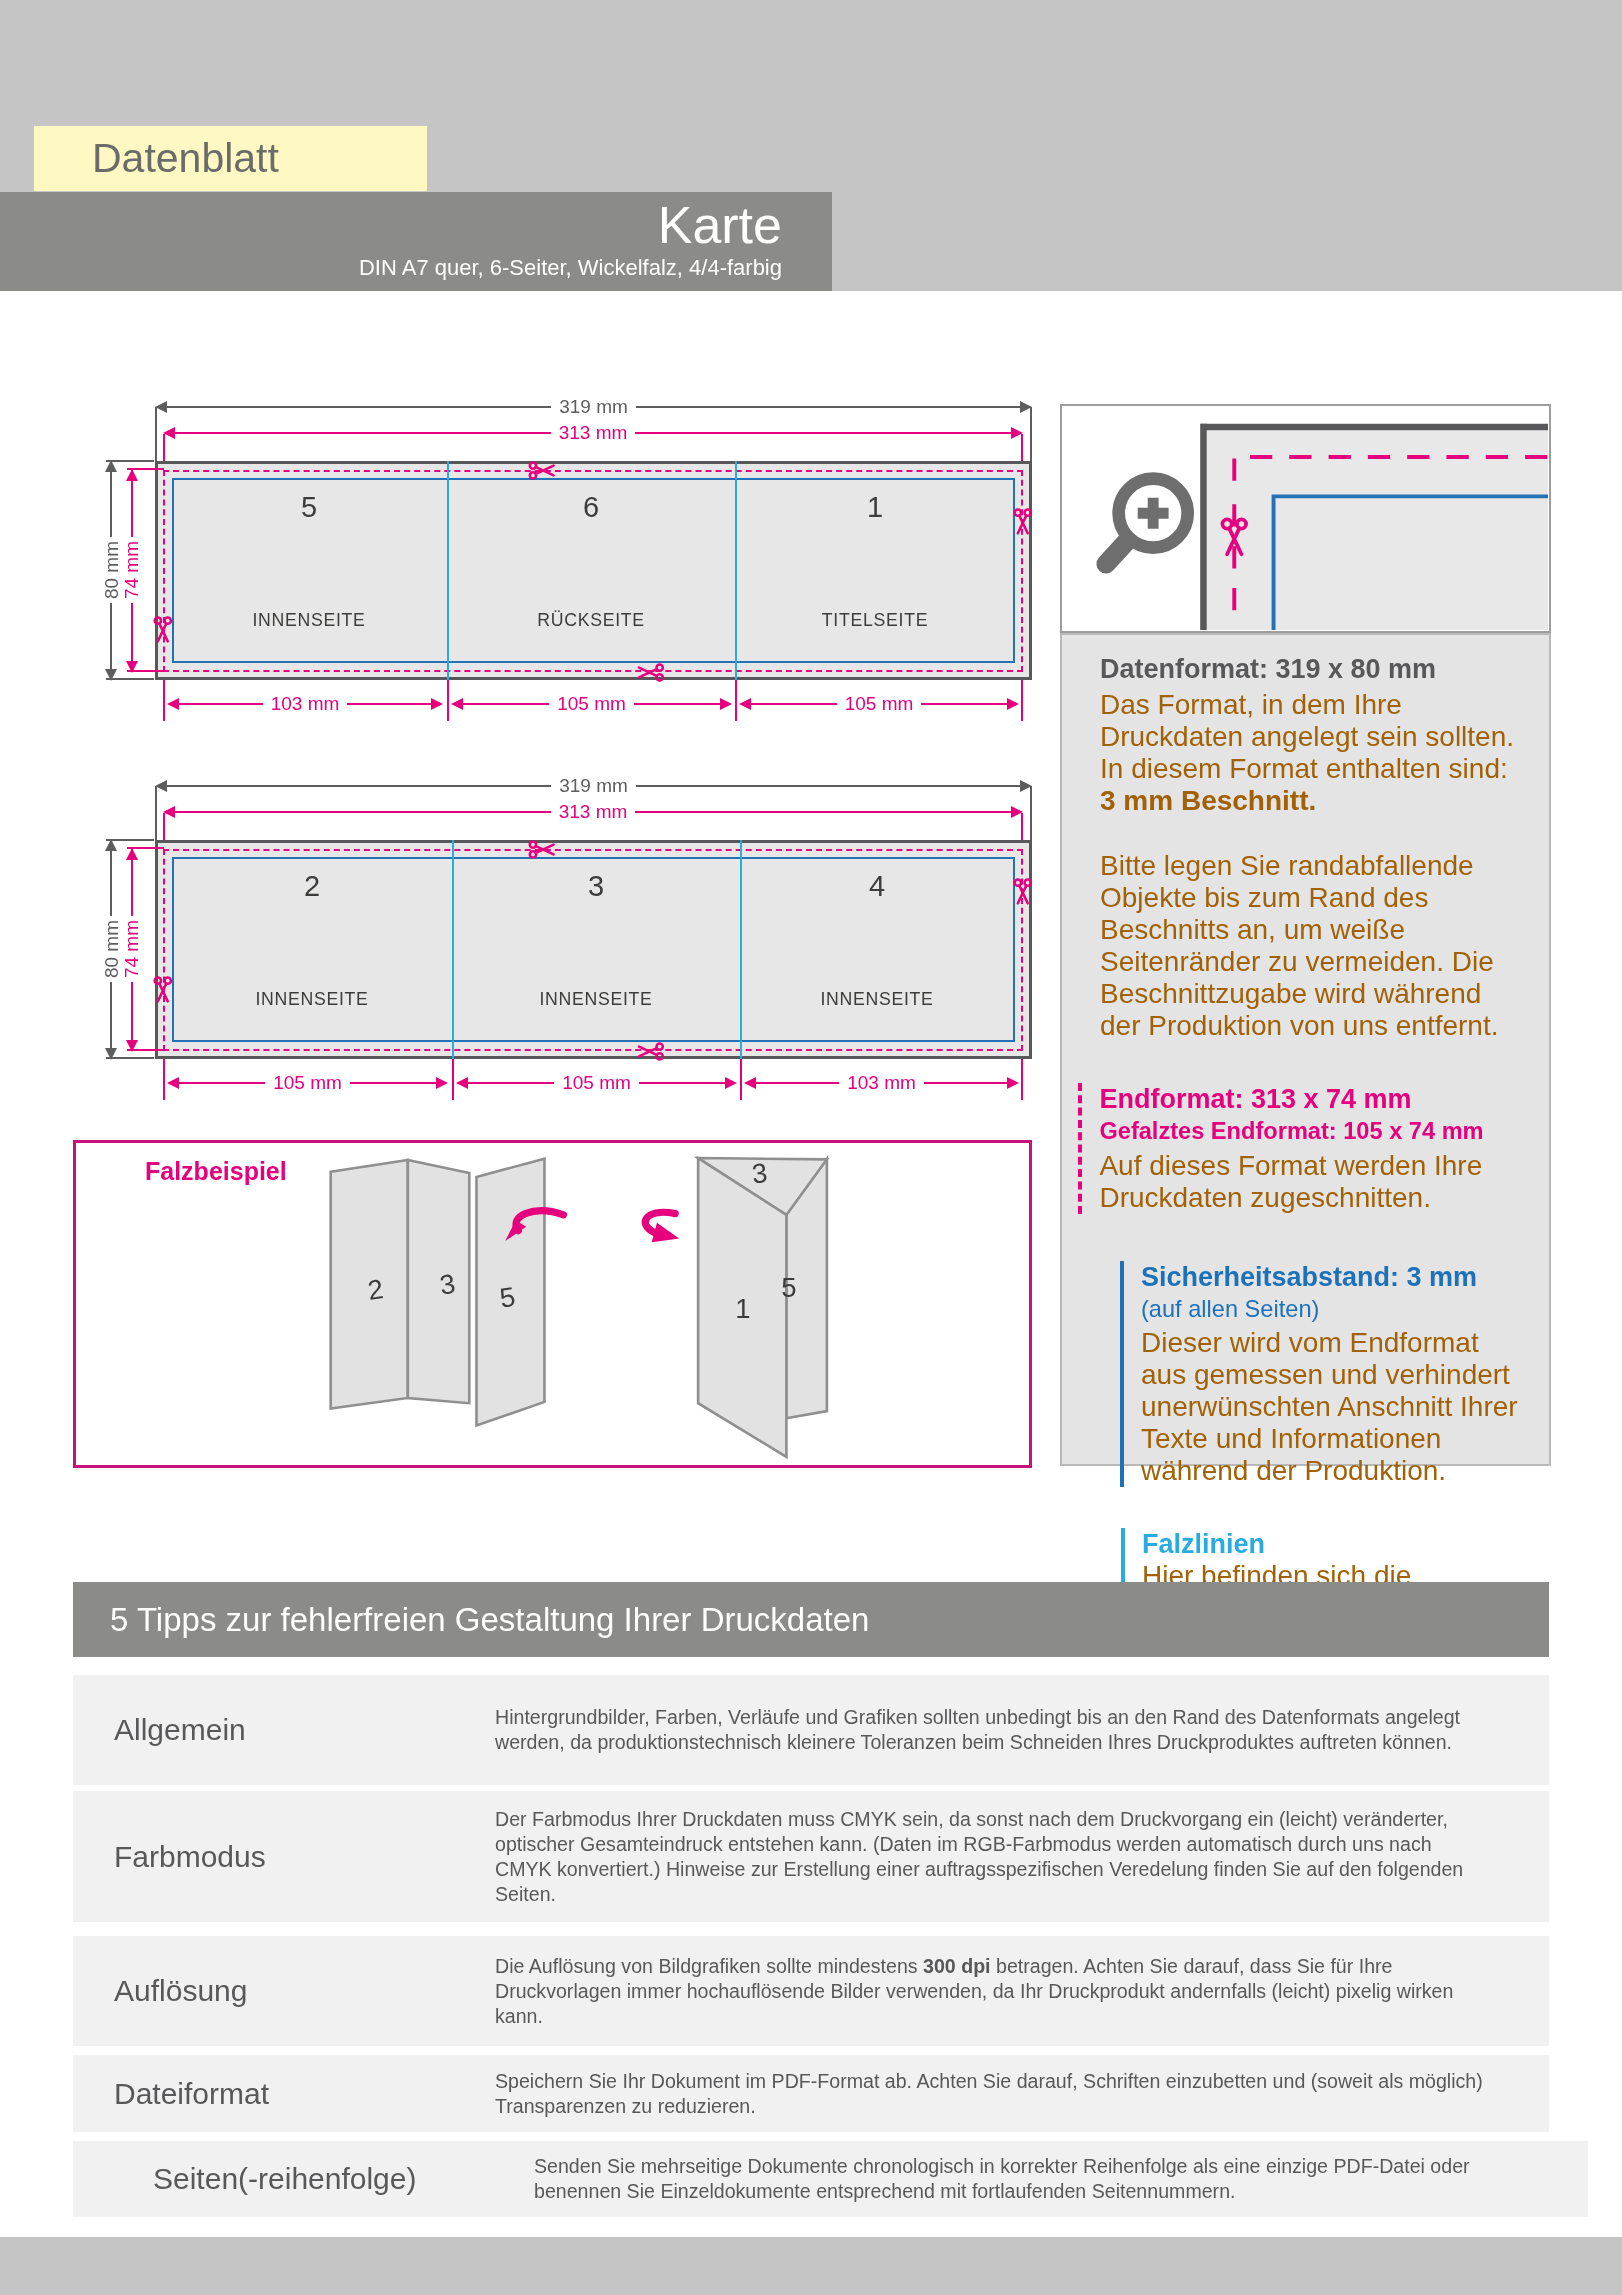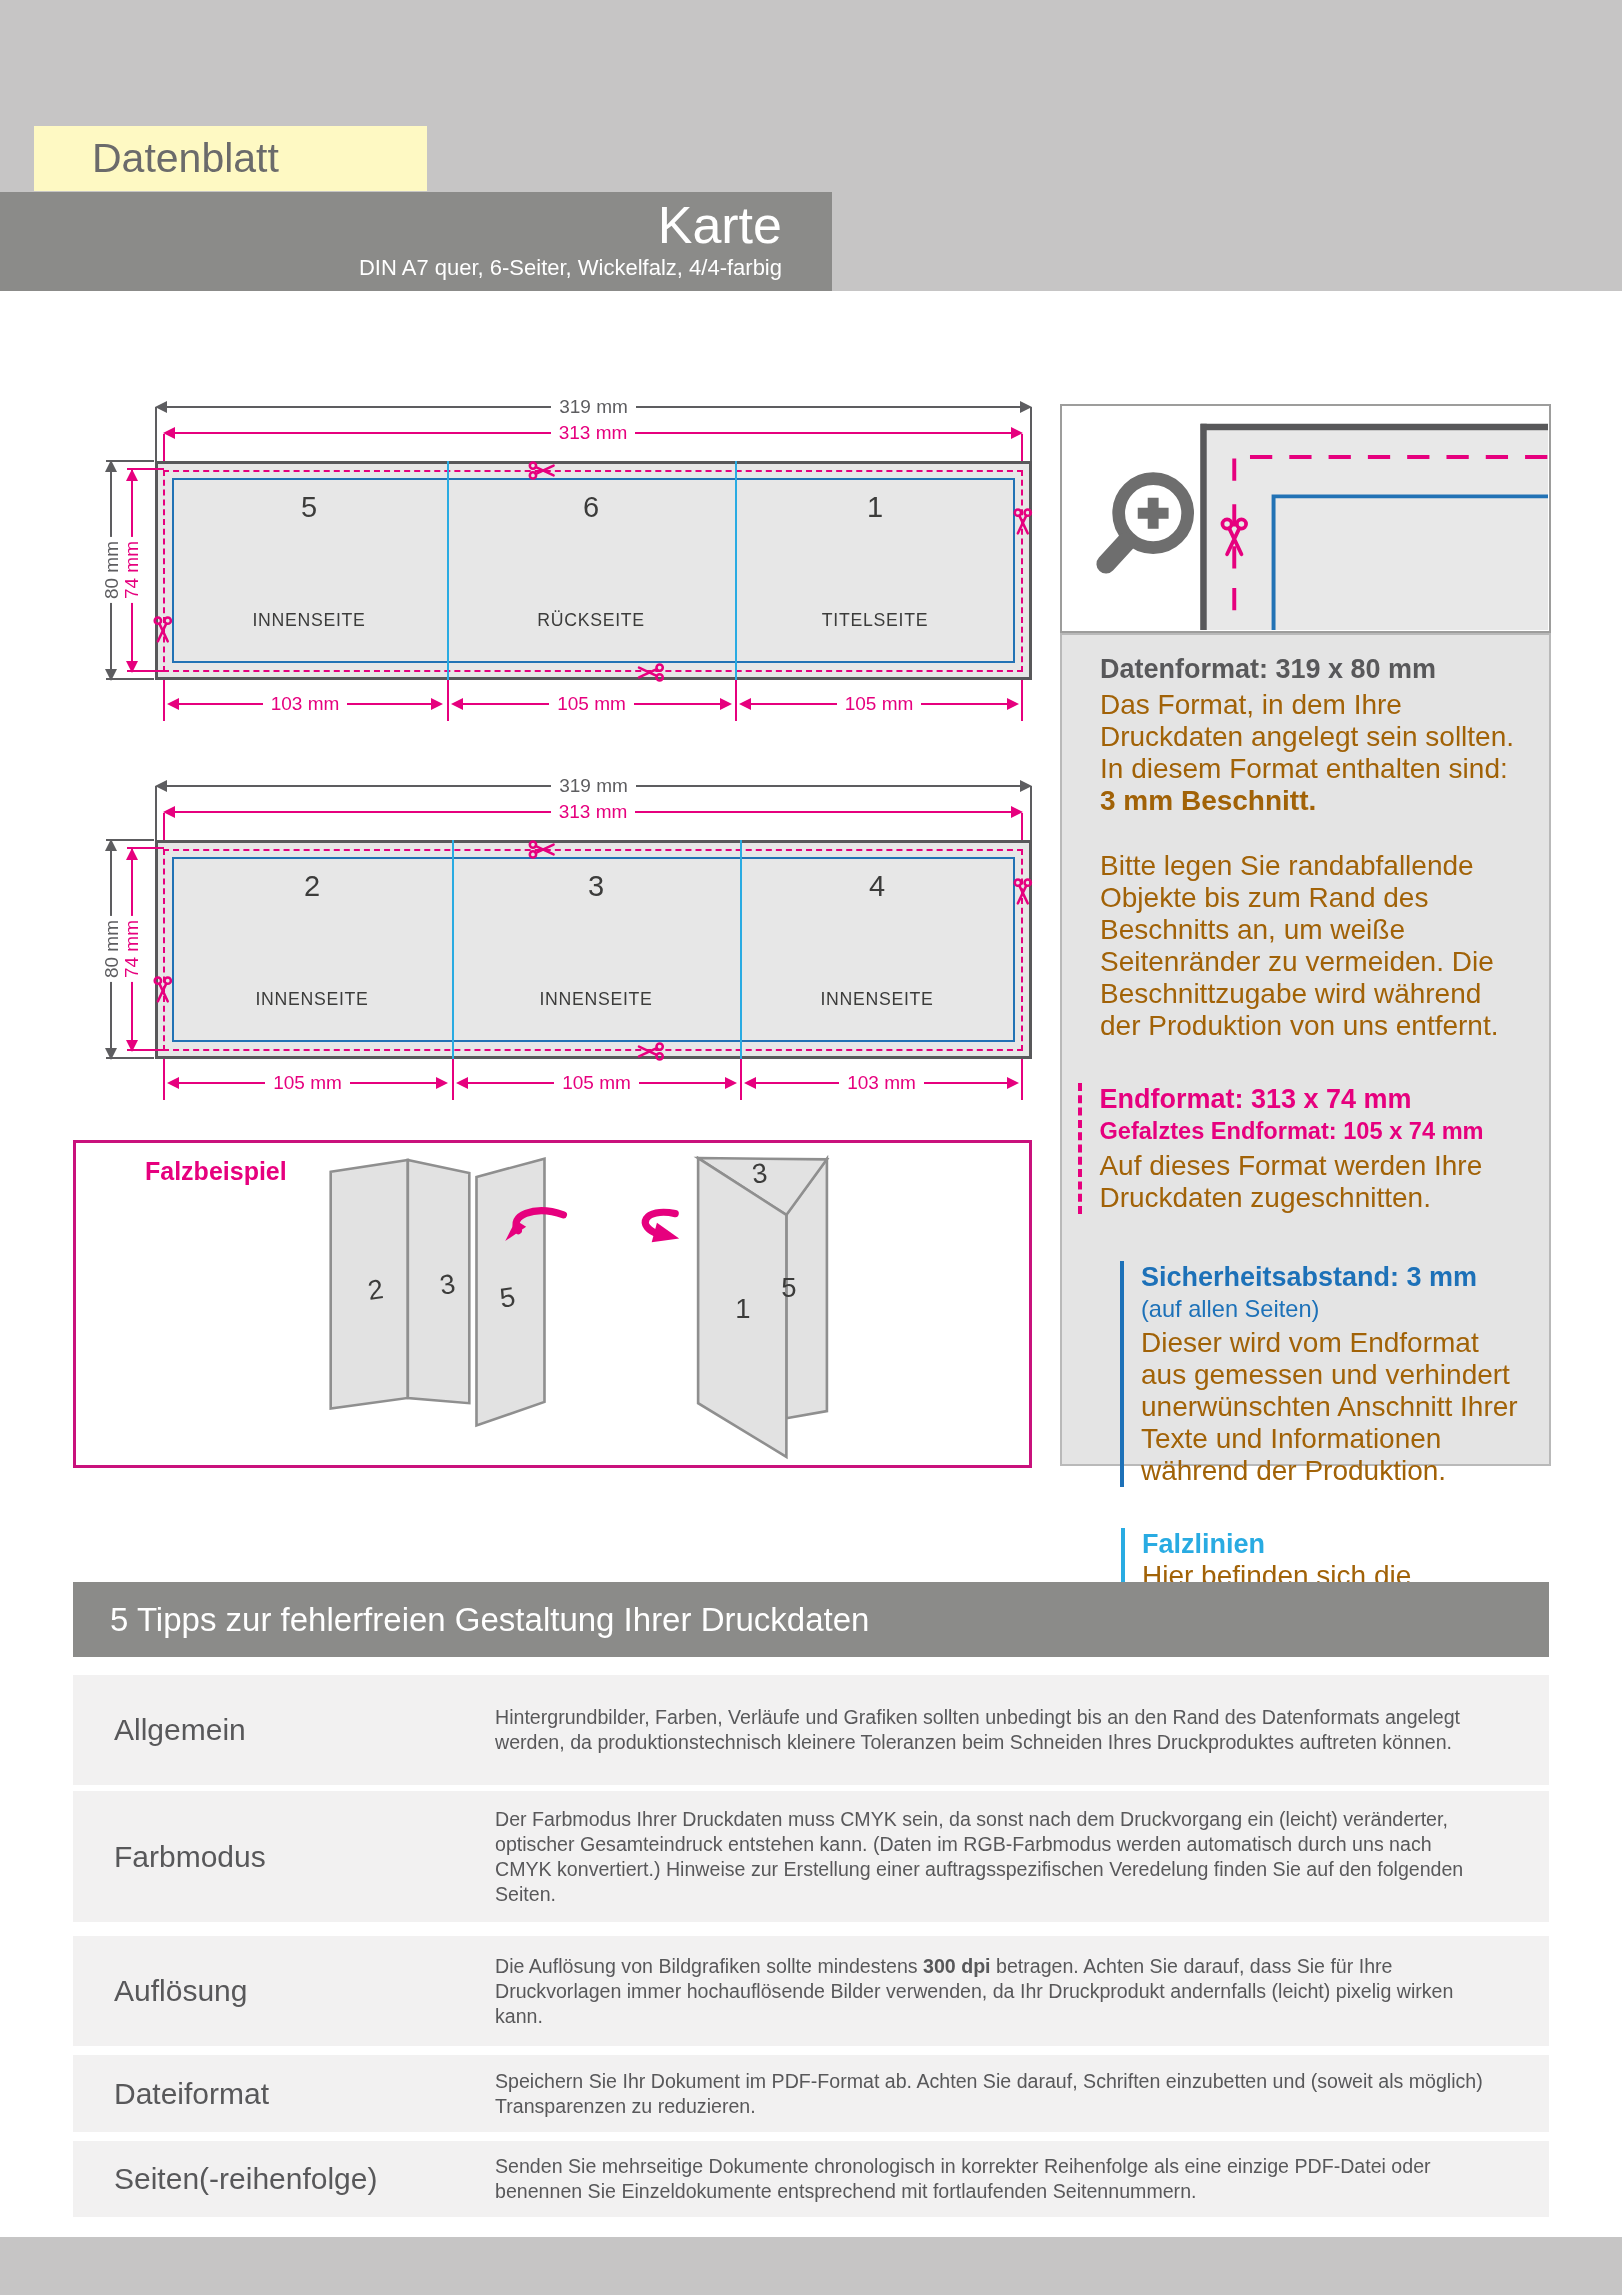--- a/index.html
+++ b/index.html
@@ -76,21 +76,21 @@
   .acc-falz{border-left:4.6px solid #29abe2;margin-top:41px;margin-left:21px;}
   .acc-falz .hh{color:#29abe2;}
 
   
   .tips-banner{position:absolute;left:73px;top:1582px;width:1476px;height:75px;background:#8b8b89;}
   .tips-banner .t{display:block;padding-left:37px;line-height:75px;font-size:33px;color:#fff;}
   .tip-row{position:absolute;left:73px;width:1476px;background:#f2f1f1;display:flex;align-items:center;}
   .tip-row .lab{width:422px;box-sizing:border-box;padding-left:41px;font-size:30px;color:#58585a;flex:none;}
   .tip-row .desc{width:995px;font-size:19.6px;line-height:25px;color:#58585a;}
   .r1{top:1675px;height:110px;} .r2{top:1791px;height:131px;} .r3{top:1936px;height:110px;}
-  .r4{top:2055px;height:77px;} .r5{top:2141px;height:76px;}
+  .r4{top:2055px;height:77px;} .r5{top:2141px;height:76px;padding-left:39px;}
 
   .footer-band{position:absolute;left:0;top:2237px;width:1623px;height:59px;background:#c6c5c5;}
   b{font-weight:bold;}
 </style>
 </head>
 <body>
 
 <div class="page">
 
   <div class="top-band"></div>

